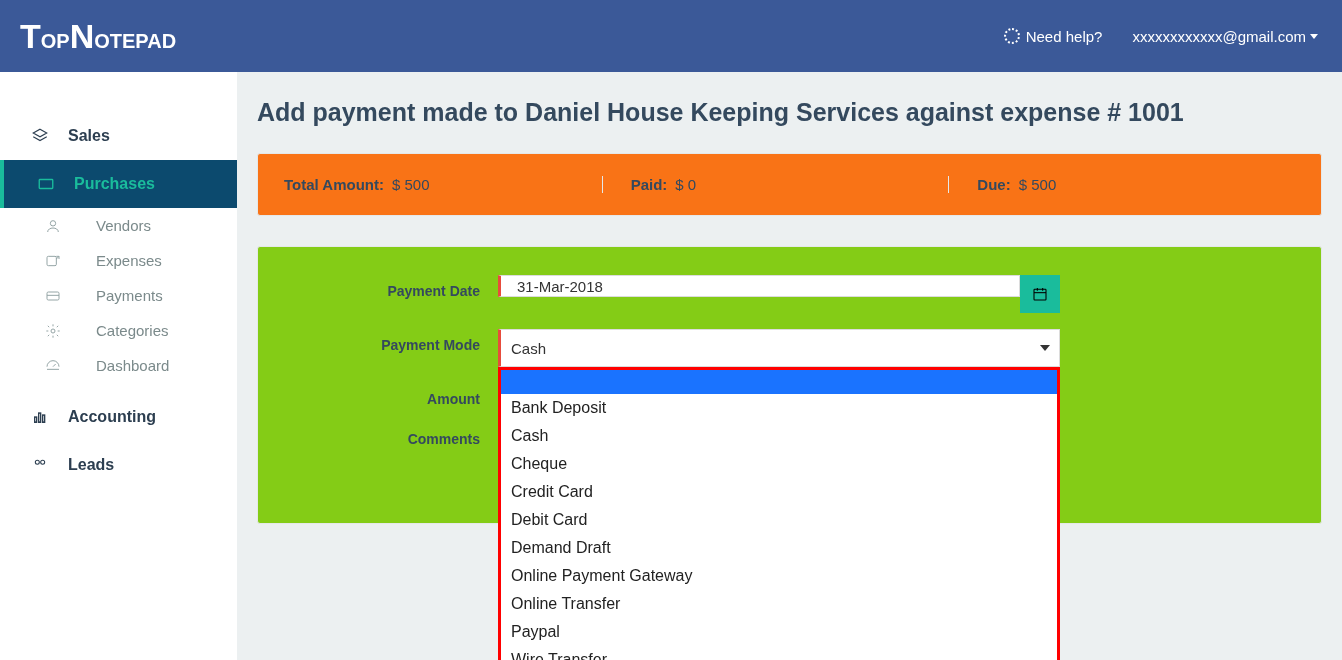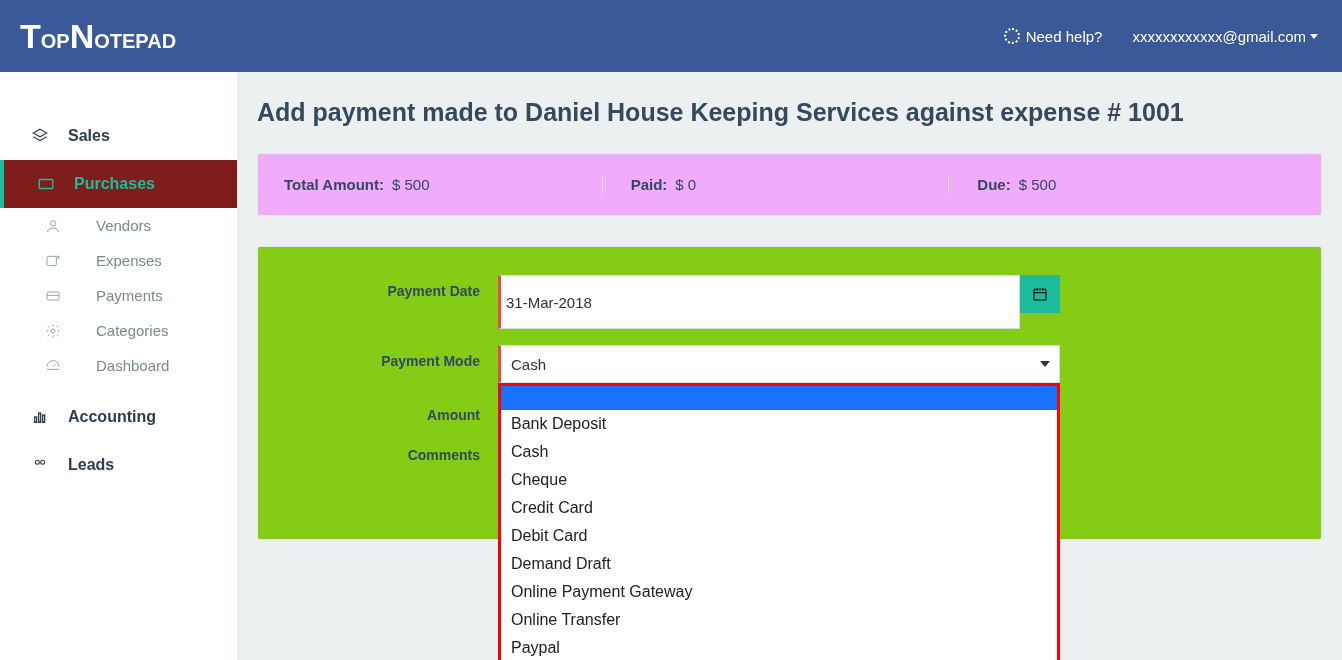--- a/index.html
+++ b/index.html
@@ -25,38 +25,38 @@
   .logo-n { font-size: 34px; }
   .header-right { display: flex; align-items: center; gap: 30px; font-size: 15px; }
   .help { display: flex; align-items: center; gap: 6px; cursor: pointer; }
   .help-icon { width: 16px; height: 16px; border: 2px dotted #fff; border-radius: 50%; display:inline-block; position:relative;}
   .user { cursor: pointer; display:flex; align-items:center; gap:4px;}
   .caret { width:0;height:0;border-left:4px solid transparent;border-right:4px solid transparent;border-top:5px solid #fff; display:inline-block;}
 
   .body { display: flex; height: calc(100% - 72px); }
   .sidebar { width: 237px; background: #fff; height: 100%; padding-top: 40px; }
   .nav-item { display:flex; align-items:center; gap:18px; padding: 14px 0 14px 26px; font-size: 16px; font-weight:700; color:#2c3e50; cursor:pointer; border-left:4px solid transparent;}
-  .nav-item.active { background:#7f1d1d; color:#1abc9c; border-left:4px solid #1abc9c;padding-left:32px;}
+  .nav-item.active { background:#0c4a6e; color:#1abc9c; border-left:4px solid #1abc9c;padding-left:32px;}
   .nav-sub { display:flex; align-items:center; gap:34px; padding: 9px 0 9px 44px; font-size:15px; color:#7b8a8b; cursor:pointer;}
   .nav-sub .sub-icon { width:18px; display:flex; justify-content:center; color:#95a5a6;}
   .icon-slot { width:20px; height:20px; display:flex; align-items:center; justify-content:center; color:inherit;}
 
   .main { flex:1; padding: 26px 20px 0 20px; display:flex; flex-direction:column; gap:0; }
   .page-title { font-size:25px; font-weight:700; color:#34495e; margin-bottom: 26px; }
-  .summary-card { background:#f0abfc; border:1px solid #e5e8e8; border-radius:3px; display:flex; padding:22px 26px; margin-bottom:30px;}
+  .summary-card { background:#f97316; border:1px solid #e5e8e8; border-radius:3px; display:flex; padding:22px 26px; margin-bottom:30px;}
   .summary-col { flex:1; display:flex; align-items:center; gap:8px; font-size:15px; color:#34495e; border-left:1px solid #e5e8e8; padding-left:28px;}
   .summary-col:first-child { border-left:none; padding-left:0;}
   .summary-label { font-weight:700; }
   .summary-value { font-weight:400; }
 
   .form-card { background:#84cc16; border:1px solid #e5e8e8; border-radius:3px; padding: 28px 40px 60px 40px; position:relative; }
   .form-row { display:flex; align-items:flex-start; margin-bottom: 16px; }
   .form-label { width: 200px; text-align:right; padding-right:18px; padding-top:8px; font-size:14px; font-weight:700; color:#34495e;}
   .input-wrap { flex:0 0 562px; position:relative; display:flex; }
-  .text-input { flex:1; height:54px; border:1px solid #dcdcdc; border-left:3px solid #e74c3c; padding:0 5px; font-size:15px; color:#333; outline:none;}
+  .text-input { flex:1; height:22px; border:1px solid #dcdcdc; border-left:3px solid #e74c3c; padding:0 16px; font-size:15px; color:#333; outline:none;}
   .cal-btn { width:40px; height:38px; background:#1abc9c; border:none; display:flex; align-items:center; justify-content:center; cursor:pointer;}
   .select-wrap { flex:1; position:relative; }
   .select-box { width:100%; height:38px; border:1px solid #dcdcdc; border-left:3px solid #e74c3c; padding:0 28px 0 10px; font-size:15px; color:#333; background:#fff; display:flex; align-items:center; cursor:pointer;}
   .select-caret { position:absolute; right:10px; top:50%; transform:translateY(-50%); width:0;height:0;border-left:5px solid transparent;border-right:5px solid transparent;border-top:6px solid #333;}
 
   .dropdown-panel { position:absolute; top:100%; left:0; right:0; border:3px solid #ff0000; background:#fff; z-index:10; }
   .dropdown-blank { height:24px; background:#1a73ff; }
   .dropdown-option { padding:2px 10px; font-size:16px; color:#222; cursor:pointer; line-height:1.5;}
 
   

